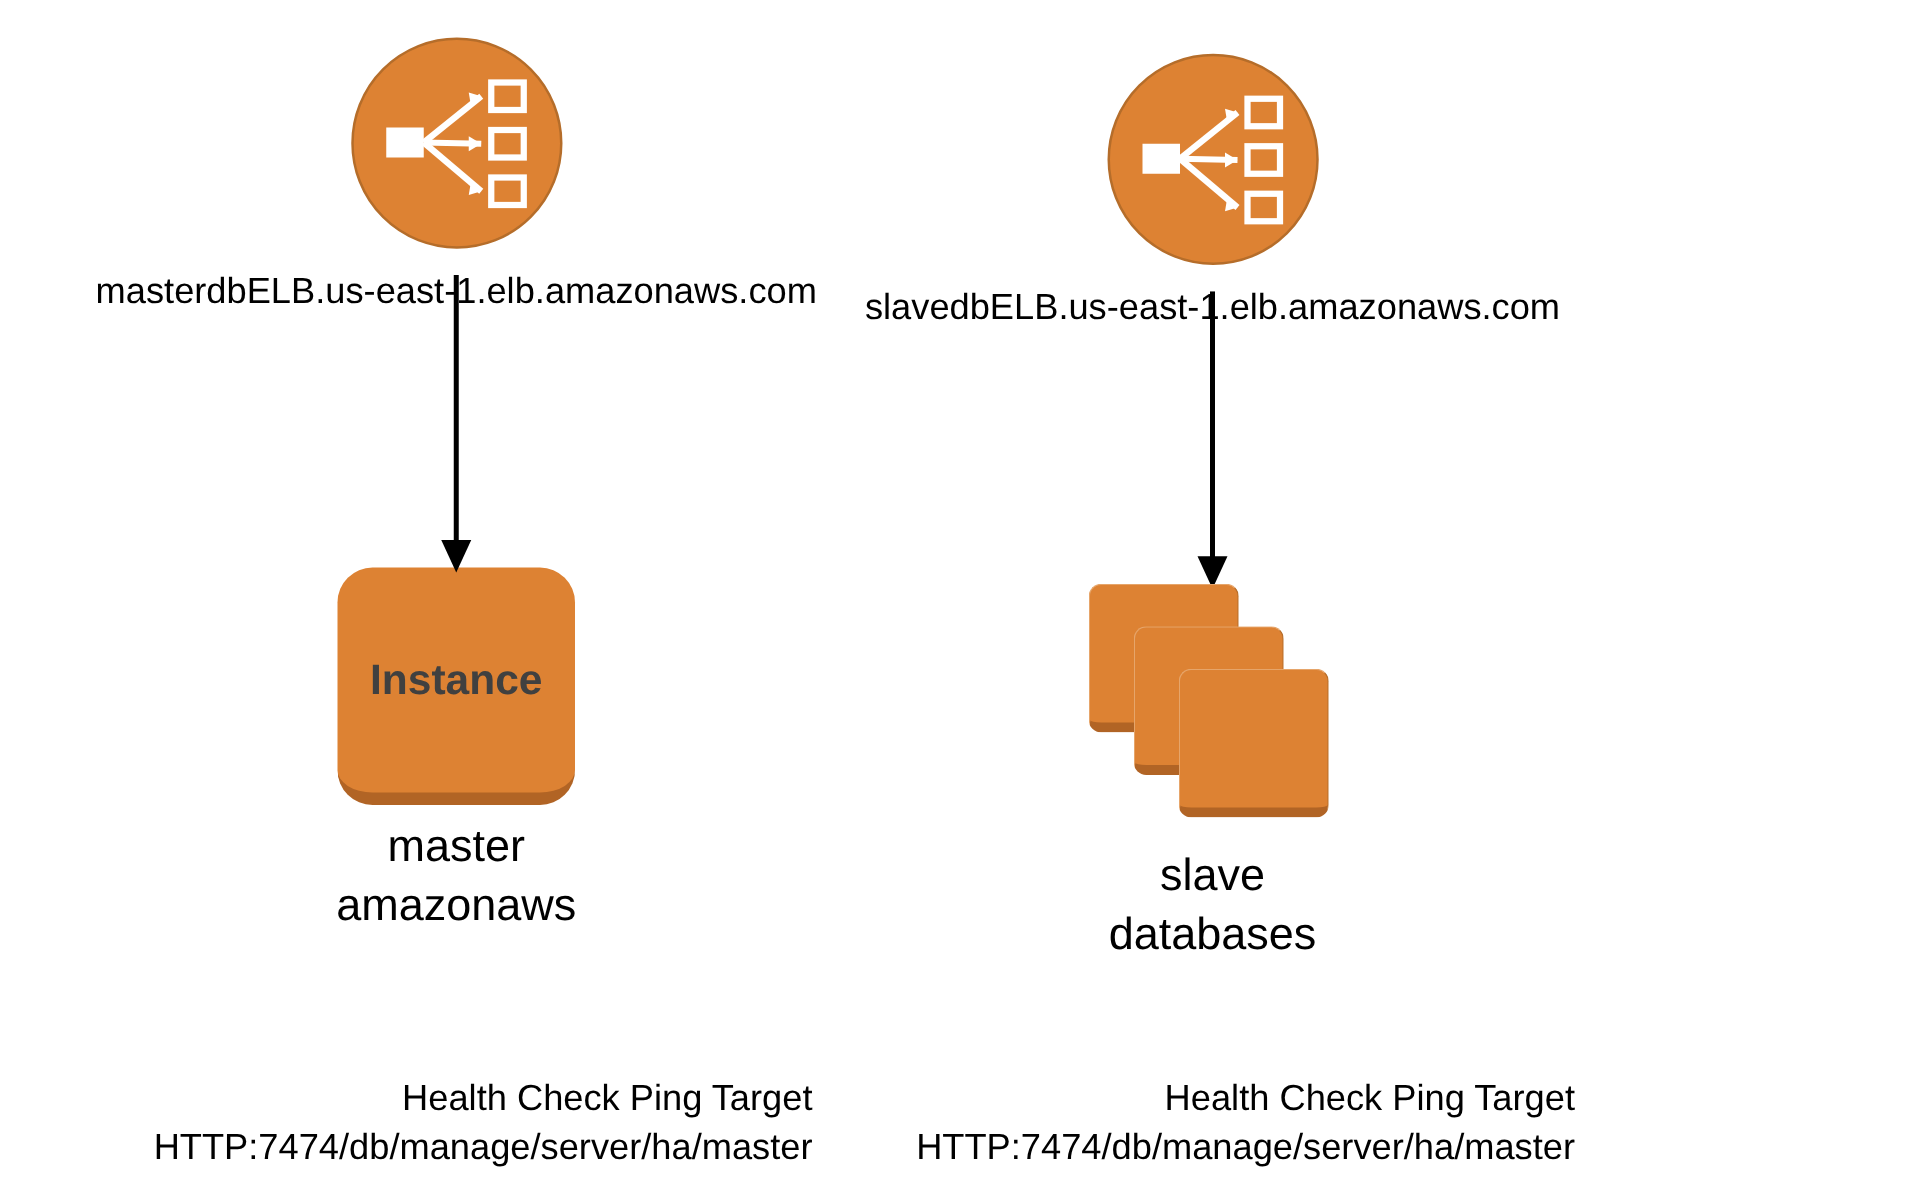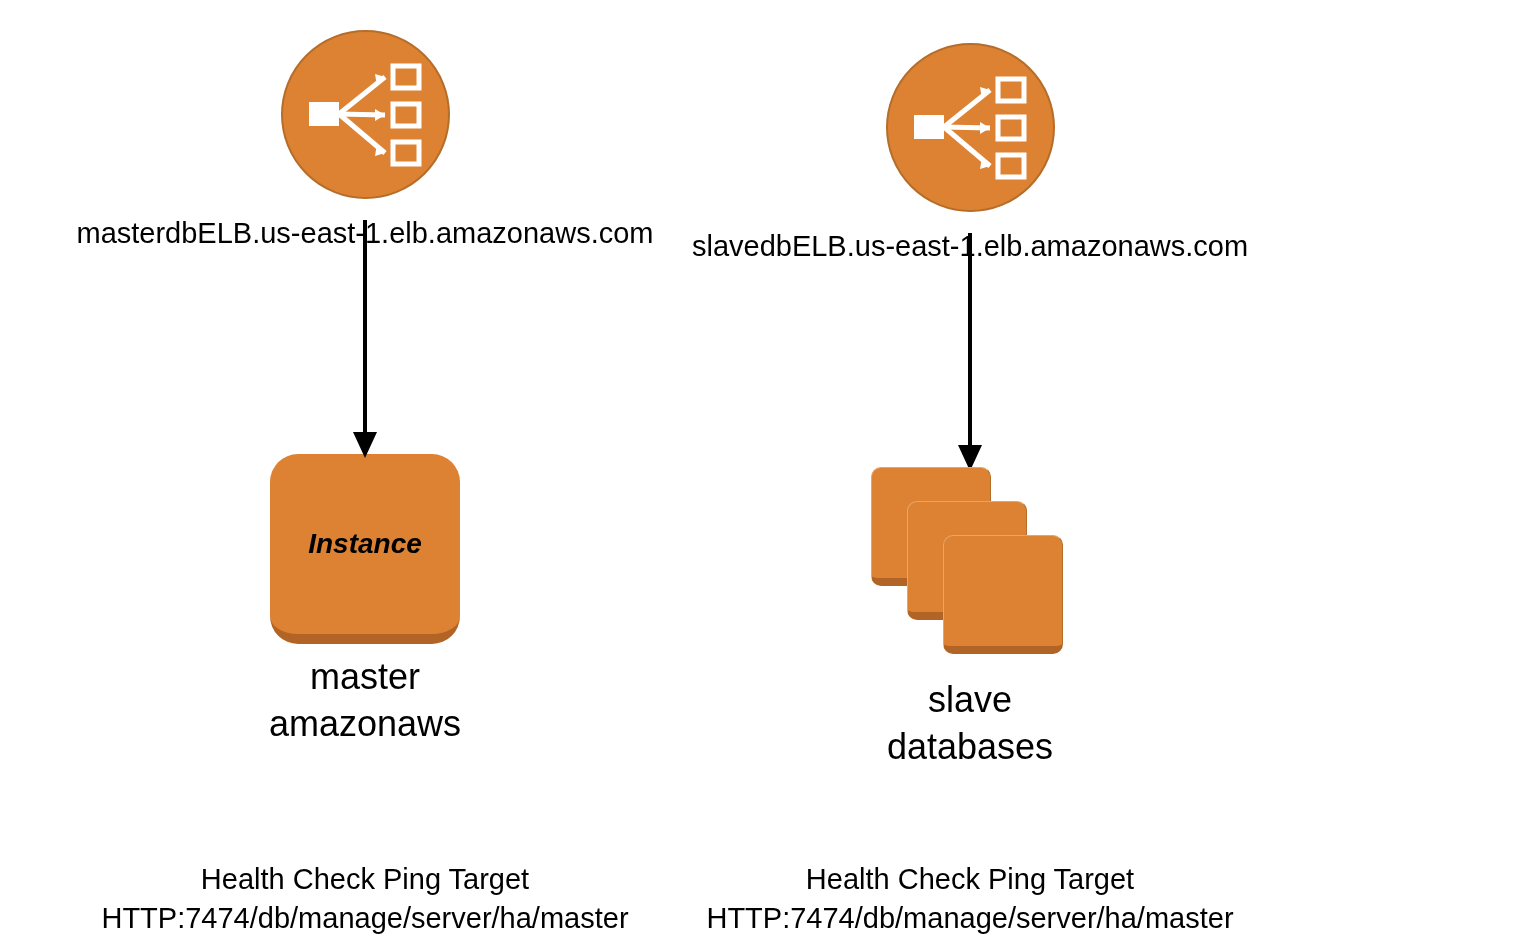--- a/index.html
+++ b/index.html
@@ -48,24 +48,23 @@
   height: 180px;
   background: #dd8233;
   border-radius: 28px;
   border-bottom: 10px solid #b16425;
   display: flex;
   align-items: center;
   justify-content: center;
   margin-top: -6px;
 }
 .instance-label {
-  color: #000000;
+  color: #404040;
   font-weight: bold;
-  font-size: 28px;
-  font-style: italic;
+  font-size: 34px;
 }
 .target-label {
   font-size: 36px;
   text-align: center;
   margin-top: 10px;
   line-height: 1.3;
 }
 .stack-wrap {
   position: relative;
   width: 210px;
@@ -79,21 +78,21 @@
   background: #dd8233;
   border-radius: 10px;
   border-bottom: 8px solid #b16425;
   border-right: 1px solid #b56d2a;
   border-top: 1px solid #e6a56a;
   border-left: 1px solid #e6a56a;
 }
 .healthcheck {
   position: absolute;
   font-size: 29px;
-  text-align: center;
+  text-align: right;
   line-height: 1.35;
 }
 .hc-left { left: 80px; top: 860px; width: 570px; }
 .hc-right { left: 680px; top: 860px; width: 580px; }
 </style>
 </head>
 <body>
 
 <div class="column col-left">
 

